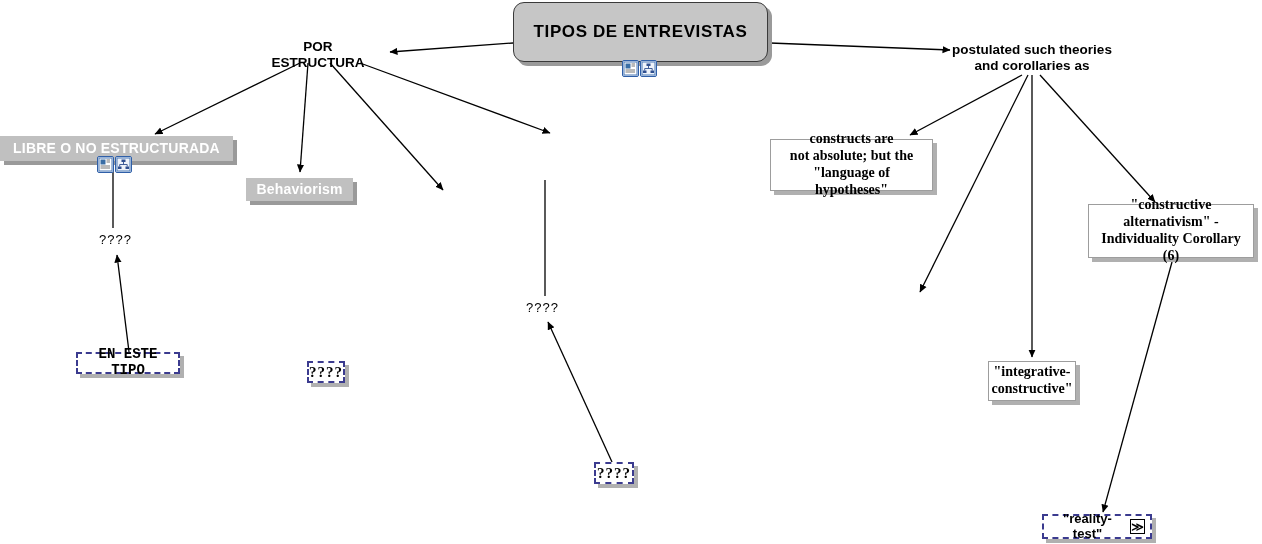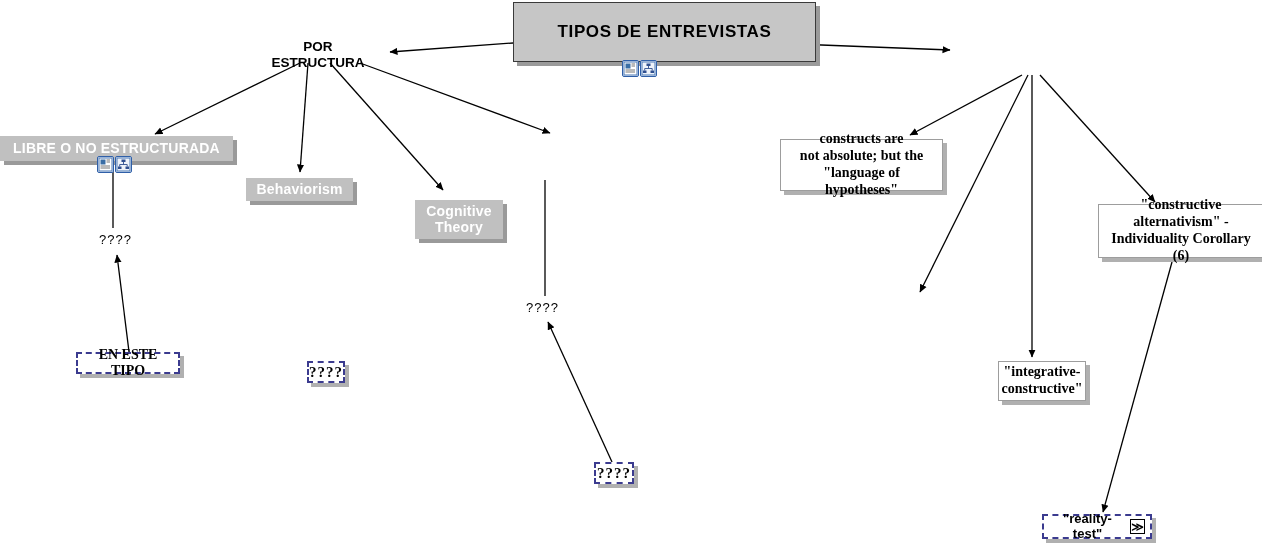--- a/index.html
+++ b/index.html
@@ -66,36 +66,35 @@
     font-weight: bold;
     font-family: "Liberation Serif", serif;
     font-size: 14px;
     border: 1px solid #9d9d9d;
     box-shadow: 4px 4px 0 0 #b0b0b0;
     padding: 3px 7px;
     display: flex;
     align-items: center;
     justify-content: center;
     line-height: 1.2;
-    margin-left: 10px;
   }
 
   
   .node-dashed {
     background: #ffffff;
     color: #000000;
     border: 2px dashed #3b3b8f;
     box-shadow: 4px 4px 0 0 #b0b0b0;
     display: flex;
     align-items: center;
     justify-content: center;
     padding: 1px 5px;
   }
   .node-dashed.serif {
-    font-family: Liberation Serif, serif;
+    font-family: Liberation Mono, monospace;
     font-weight: bold;
     font-size: 14px;
   }
   .node-dashed.sans {
     font-family: "Liberation Sans", sans-serif;
     font-weight: bold;
     font-size: 13px;
   }
   .node-dashed.qmark {
     font-family: "Liberation Serif", serif;
@@ -193,21 +192,21 @@
       <path d="M1028,75 L920,292" marker-end="url(#arr)"></path>
 
       <path d="M1032,75 L1032,357" marker-end="url(#arr)"></path>
 
       <path d="M1040,75 L1155,202" marker-end="url(#arr)"></path>
 
       <path d="M1172,262 L1103,512" marker-end="url(#arr)"></path>
     </g>
   </svg>
 
-  <div class="node node-title" style="left:513px; top:2px; width:303px; height:60px;">TIPOS DE ENTREVISTAS</div>
+  <div class="node node-title" style="left:513px; top:2px; width:255px; height:60px;border-radius:11px;">TIPOS DE ENTREVISTAS</div>
   <div class="icon-tray" style="left:622px; top:60px;">
     <span class="cmap-icon">
       <svg width="15" height="15" viewBox="0 0 15 15" xmlns="http://www.w3.org/2000/svg">
         <rect x="1" y="1" width="13" height="13" fill="#ffffff" stroke="#4a78b5"></rect>
         <rect x="2.5" y="2.5" width="5" height="5" fill="#3a6ea5"></rect>
         <rect x="8.5" y="2.5" width="3.5" height="1" fill="#777"></rect>
         <rect x="8.5" y="4.5" width="3.5" height="1" fill="#777"></rect>
         <rect x="2.5" y="8.5" width="9.5" height="1" fill="#777"></rect>
         <rect x="2.5" y="10.5" width="9.5" height="1" fill="#777"></rect>
       </svg>
@@ -218,20 +217,22 @@
         <rect x="5.5" y="2.5" width="4" height="2.5" fill="#2f4f8f"></rect>
         <rect x="2" y="9.5" width="3.5" height="2.5" fill="#2f4f8f"></rect>
         <rect x="9.5" y="9.5" width="3.5" height="2.5" fill="#2f4f8f"></rect>
         <path d="M7.5,5 L7.5,7.5 M3.7,9.5 L3.7,7.5 L11.2,7.5 L11.2,9.5" stroke="#2f4f8f" fill="none" stroke-width="0.9"></path>
       </svg>
     </span>
   </div>
 
   <div class="node node-plain" style="left:258px; top:46px; width:120px; height:18px;">POR ESTRUCTURA</div>
 
+  <div class="node node-plain" style="left:952px; top:40px; width:160px; height:36px;">postulated such theories
+and corollaries as</div>
 
   <div class="node node-grey" style="left:0px; top:136px; width:233px; height:25px; display:flex; align-items:center; justify-content:center;">LIBRE O NO ESTRUCTURADA</div>
   <div class="icon-tray" style="left:97px; top:156px;">
     <span class="cmap-icon">
       <svg width="15" height="15" viewBox="0 0 15 15" xmlns="http://www.w3.org/2000/svg">
         <rect x="1" y="1" width="13" height="13" fill="#ffffff" stroke="#4a78b5"></rect>
         <rect x="2.5" y="2.5" width="5" height="5" fill="#3a6ea5"></rect>
         <rect x="8.5" y="2.5" width="3.5" height="1" fill="#777"></rect>
         <rect x="8.5" y="4.5" width="3.5" height="1" fill="#777"></rect>
         <rect x="2.5" y="8.5" width="9.5" height="1" fill="#777"></rect>
@@ -244,22 +245,20 @@
         <rect x="5.5" y="2.5" width="4" height="2.5" fill="#2f4f8f"></rect>
         <rect x="2" y="9.5" width="3.5" height="2.5" fill="#2f4f8f"></rect>
         <rect x="9.5" y="9.5" width="3.5" height="2.5" fill="#2f4f8f"></rect>
         <path d="M7.5,5 L7.5,7.5 M3.7,9.5 L3.7,7.5 L11.2,7.5 L11.2,9.5" stroke="#2f4f8f" fill="none" stroke-width="0.9"></path>
       </svg>
     </span>
   </div>
 
   <div class="node node-grey" style="left:246px; top:178px; width:107px; height:23px; display:flex; align-items:center; justify-content:center;">Behaviorism</div>
 
-  <div class="node node-grey" style="left:415px; top:200px; width:88px; height:39px; display:flex; align-items:center; justify-content:center;">Cognitive
-Theory</div>
 
 
   <div class="node node-white" style="left:770px; top:139px; width:163px; height:52px;">constructs are
 not absolute; but the
 "language of hypotheses"</div>
 
   <div class="node node-white" style="left:1088px; top:204px; width:166px; height:54px;">"constructive
 alternativism" -
 Individuality Corollary (6)</div>
 

